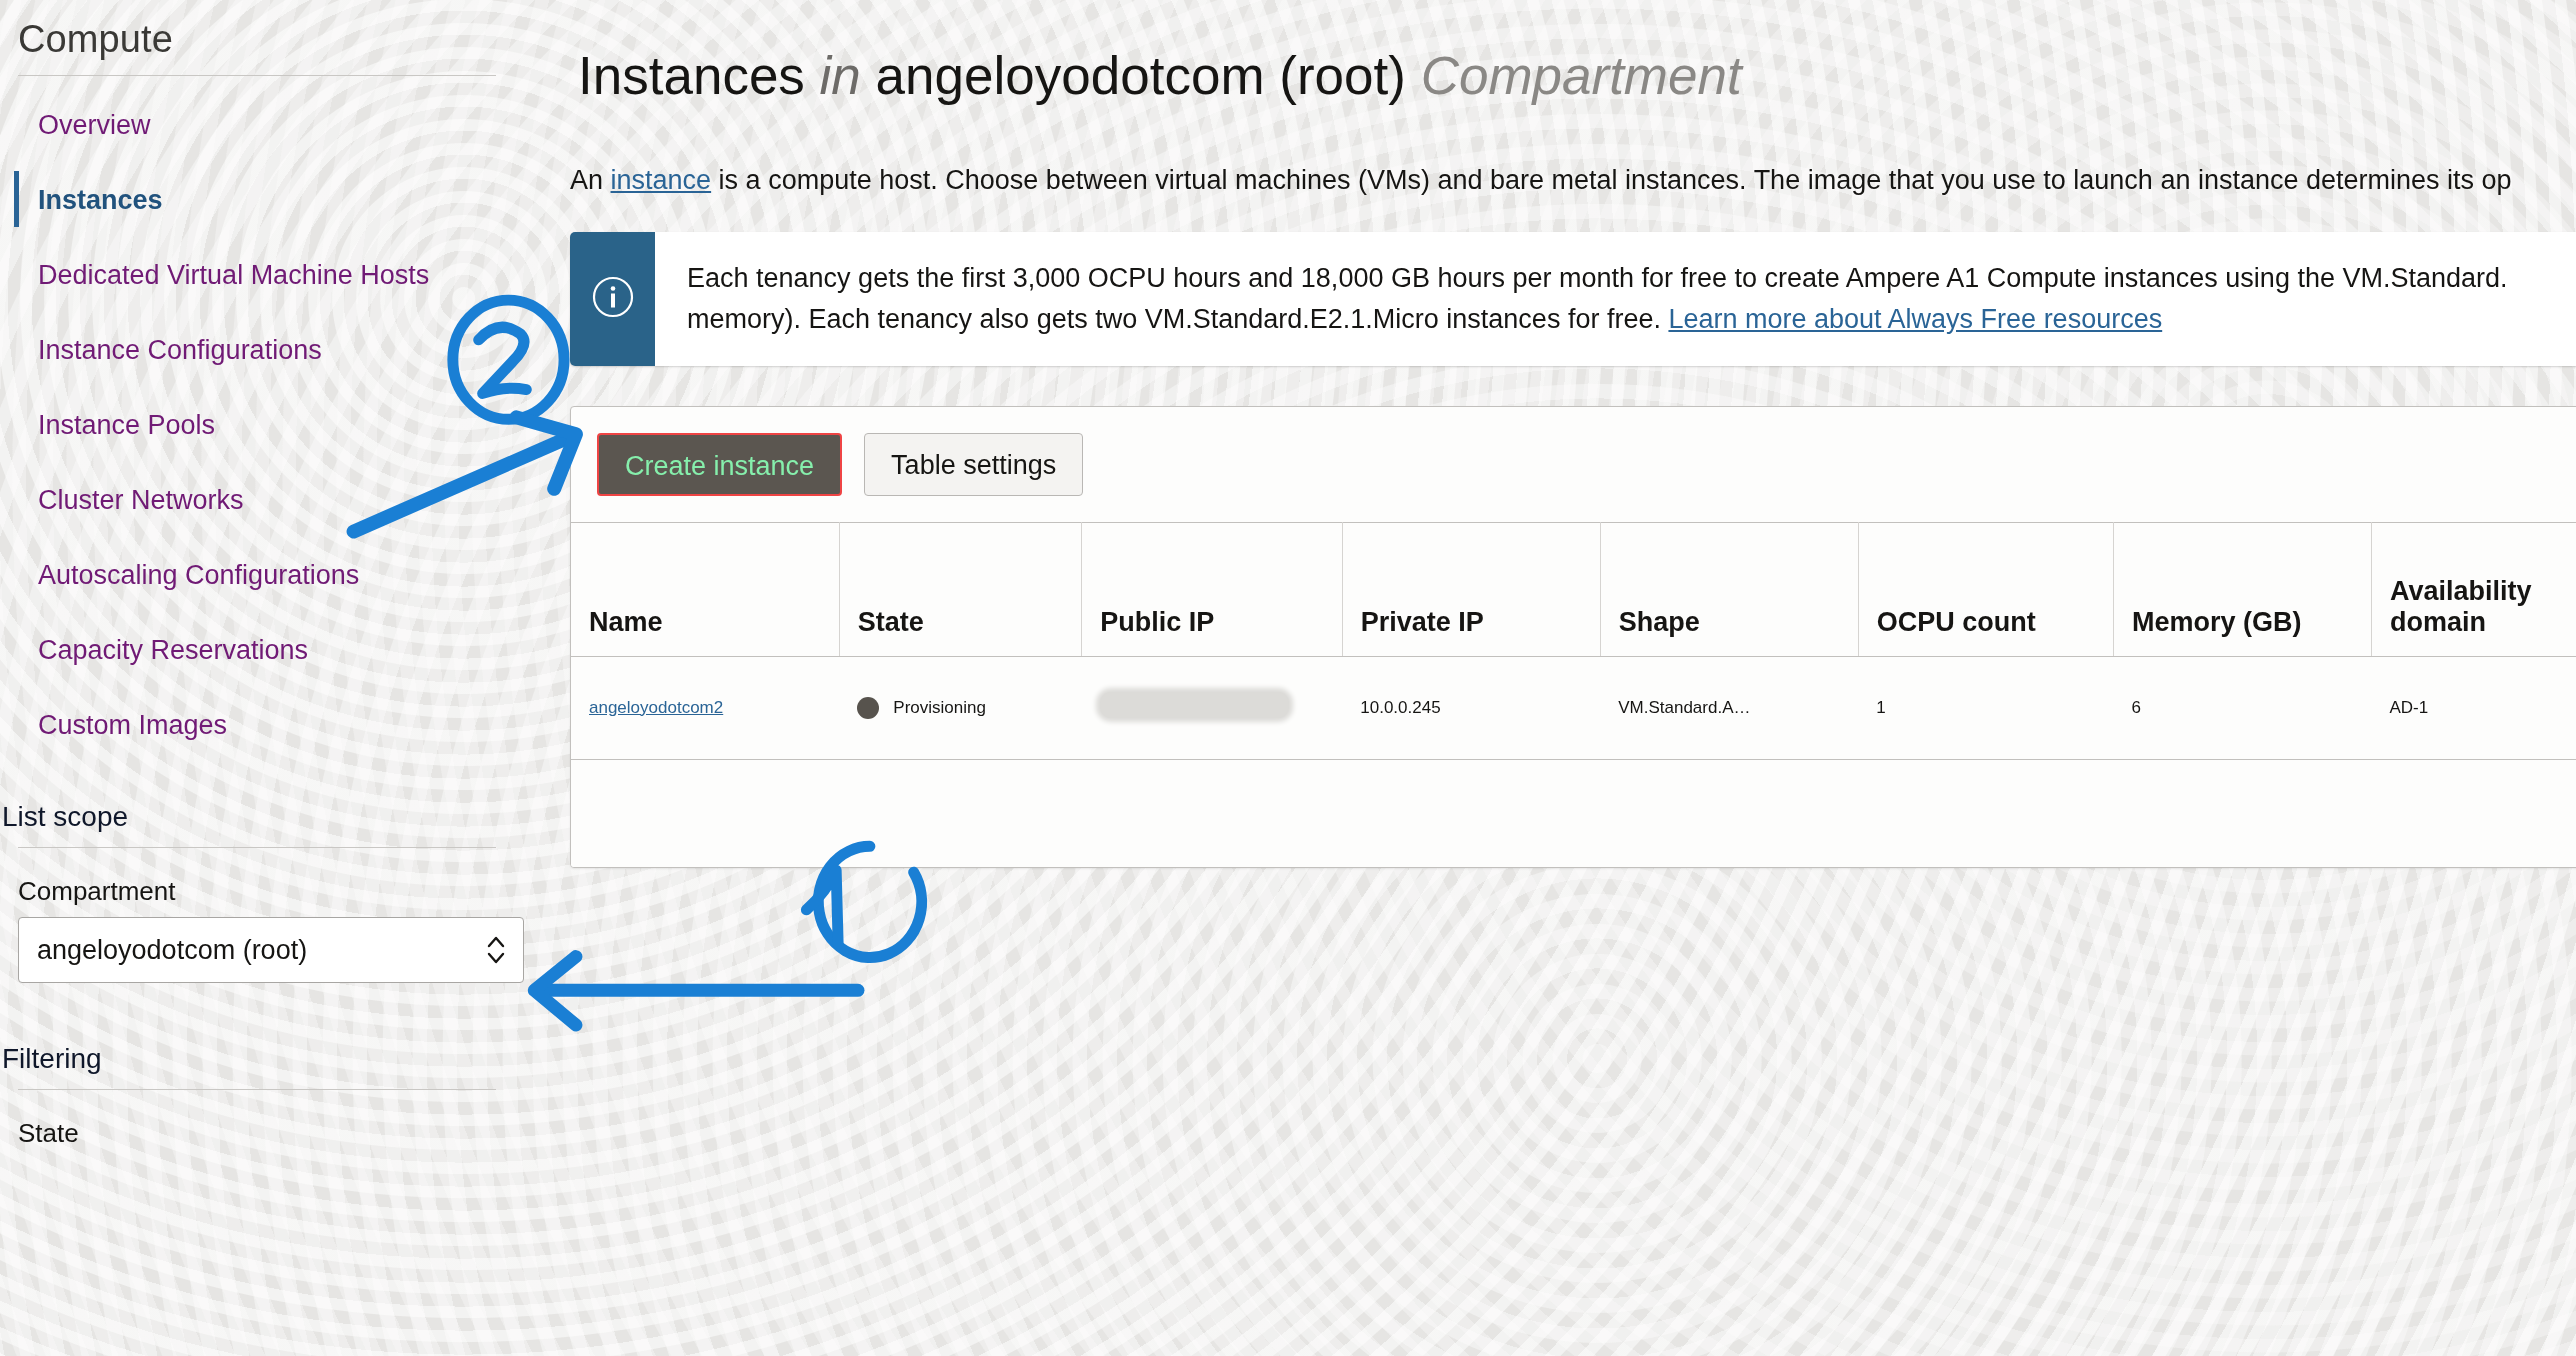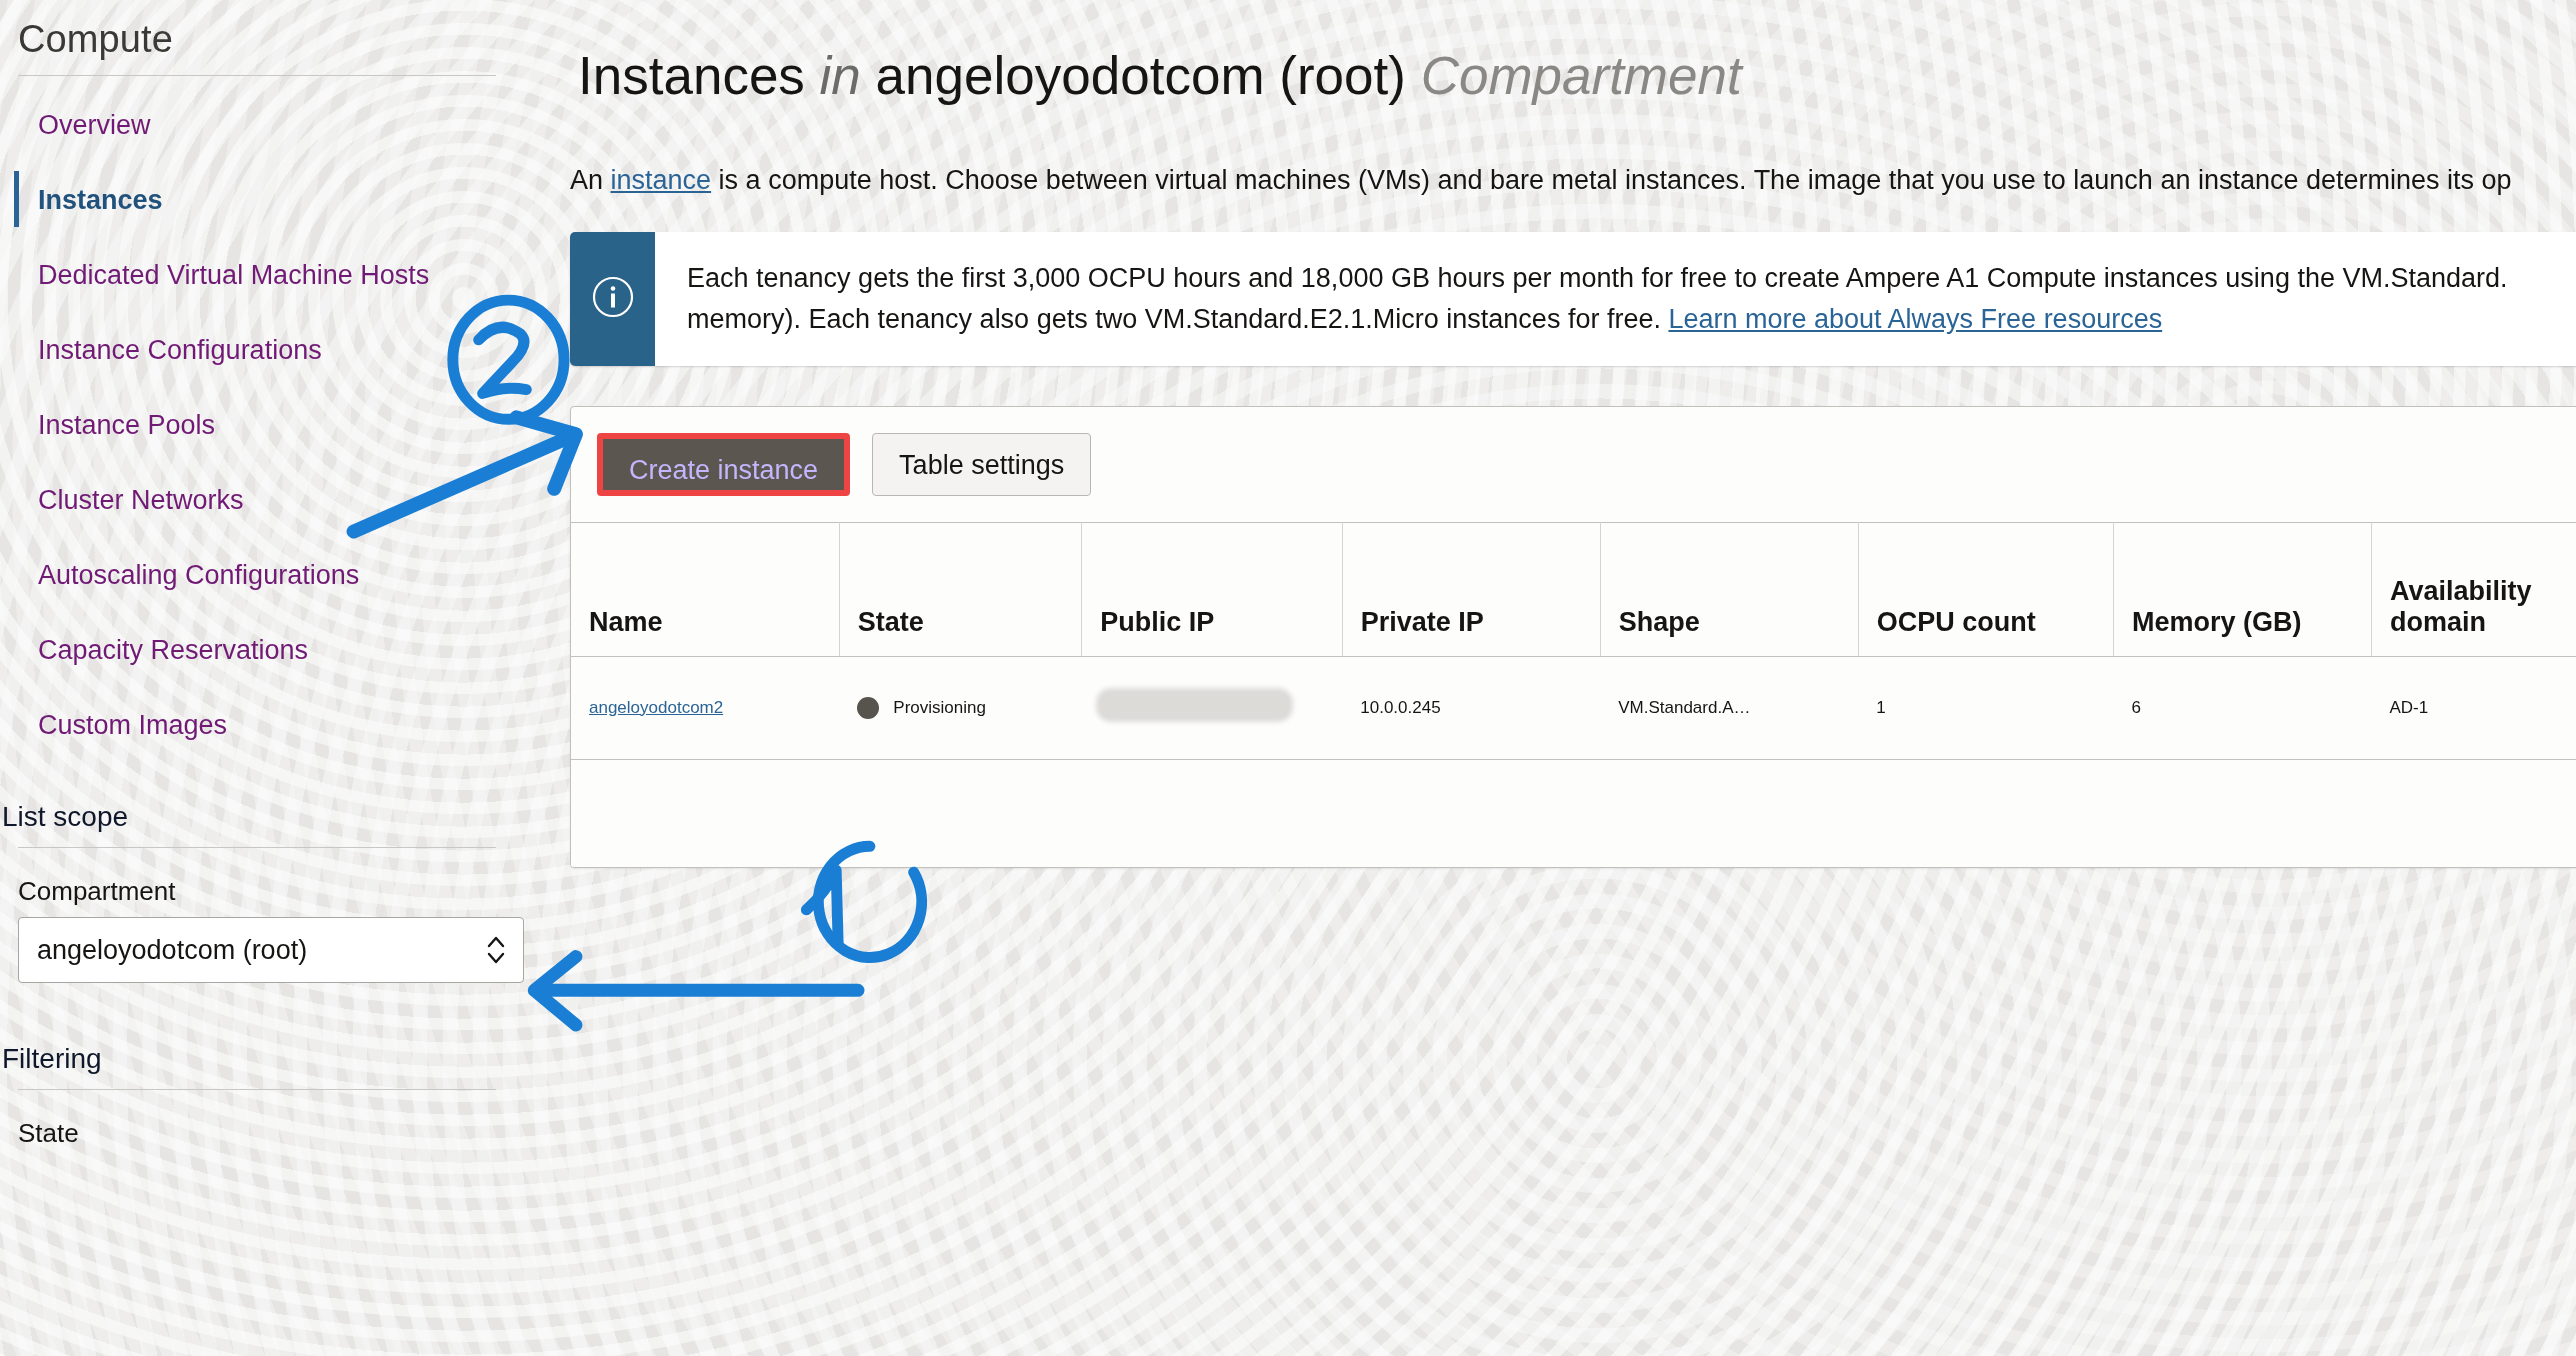--- a/index.html
+++ b/index.html
@@ -176,21 +176,21 @@
     font-size: 27px;
     font-family: "Liberation Sans", sans-serif;
     padding: 0 26px;
     height: 63px;
     line-height: 63px;
     border-radius: 4px;
     cursor: pointer;
     box-sizing: border-box;
     white-space: nowrap;
   }
-  .btn-primary { background: #5b5650; color: #c4b5fd; border: 6px solid #ef4444; }
+  .btn-primary { background: #5b5650; color: #86efac; border: 2px solid #ef4444; }
   .btn-secondary { background: #f4f3f1; color: #161513; border: 1px solid #b9b7b4; }
 
   table.data { border-collapse: collapse; width: 100%; table-layout: fixed; }
   table.data th {
     text-align: left;
     font-size: 27px;
     font-weight: 700;
     color: #161513;
     border-top: 1px solid #c2c0bd;
     border-bottom: 1px solid #c2c0bd;

